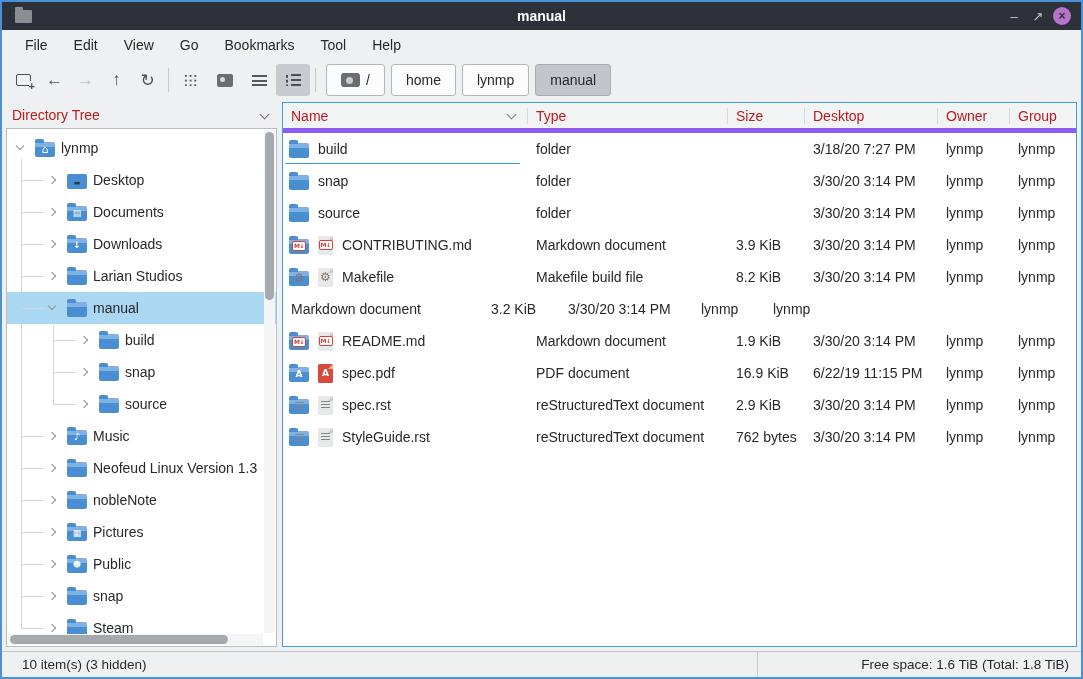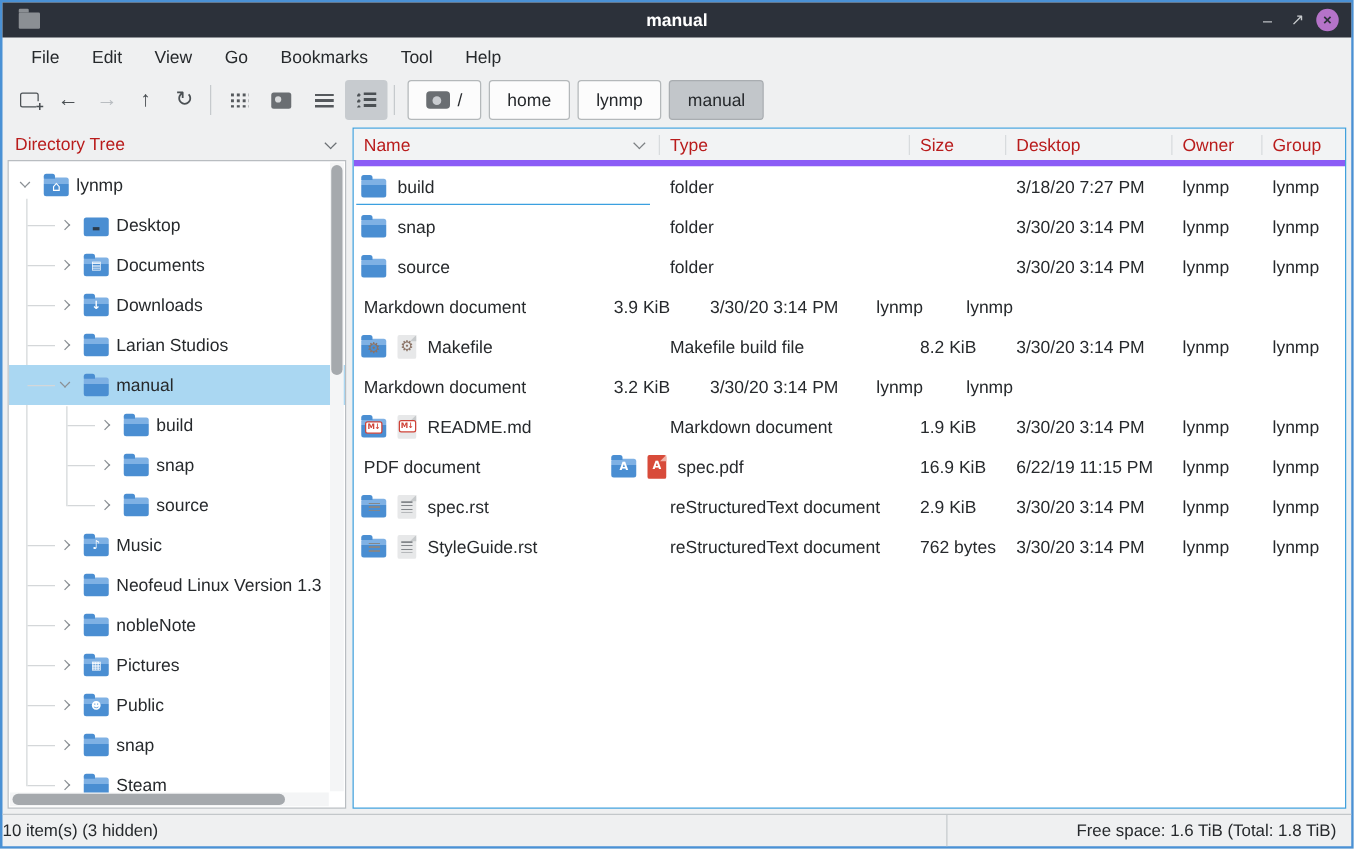--- a/index.html
+++ b/index.html
@@ -113,21 +113,21 @@
   .ic-markdown .glyph::after { content:"M↓"; background:#ffffff; border:1px solid #cf4338; color:#cf4338; font-size:6px; font-weight:bold; padding:1px 1px; border-radius:2px; letter-spacing:-0.5px; }
   .ic-pdf .doc { background:#d84b3a; }
   .ic-pdf .doc::before { border-color:transparent transparent #f0b0a5 transparent; }
   .ic-pdf .glyph::after { content:"A"; font-weight:bold; font-size:9px; }
   .ic-rst .glyph::after { content:""; display:block; width:9px; height:9px; background:repeating-linear-gradient(#83878b 0 1.2px,transparent 1.2px 3px); }
   .ic-makefile .glyph::after { content:"⚙"; color:#8b7366; font-size:12px; }
   .frow .fold, .frow .doc { margin-left:0; }
 
   
   .statusbar { height:26px; flex:none; border-top:1px solid #c3c7ca; display:flex; align-items:center; font-size:13.5px; }
-  .status-left { padding-left:0; flex:1; }
+  .status-left { padding-left:20px; flex:1; }
   .status-right { width:324px; height:100%; display:flex; align-items:center; justify-content:flex-end; padding-right:12px; border-left:1px solid #c6cacd; }
 </style>
 </head>
 <body>
 
 <div class="window">
 
   <div class="titlebar">
     <span class="app-icon"></span>
     <span class="title-text">manual</span>
@@ -397,20 +397,29 @@
               <span>source</span>
             </span>
             <span class="fcell w-type">folder</span>
             <span class="fcell w-size"></span>
             <span class="fcell w-mod">3/30/20 3:14 PM</span>
             <span class="fcell w-own">lynmp</span>
             <span class="fcell w-grp">lynmp</span>
           </div>
 
           <div class="frow ic-markdown cur-false">
+            <span class="fcell cell-name w-name">
+              <span class="fold">
+                <span class="glyph"></span>
+              </span>
+              <span class="doc">
+                <span class="glyph"></span>
+              </span>
+              <span>CONTRIBUTING.md</span>
+            </span>
             <span class="fcell w-type">Markdown document</span>
             <span class="fcell w-size">3.9 KiB</span>
             <span class="fcell w-mod">3/30/20 3:14 PM</span>
             <span class="fcell w-own">lynmp</span>
             <span class="fcell w-grp">lynmp</span>
           </div>
 
           <div class="frow ic-makefile cur-false">
             <span class="fcell cell-name w-name">
               <span class="fold">
@@ -447,30 +456,30 @@
               <span>README.md</span>
             </span>
             <span class="fcell w-type">Markdown document</span>
             <span class="fcell w-size">1.9 KiB</span>
             <span class="fcell w-mod">3/30/20 3:14 PM</span>
             <span class="fcell w-own">lynmp</span>
             <span class="fcell w-grp">lynmp</span>
           </div>
 
           <div class="frow ic-pdf cur-false">
+            <span class="fcell cell-name w-name">
+              <span class="fold">
+                <span class="glyph"></span>
+              </span>
+              <span class="doc">
+                <span class="glyph"></span>
+              </span>
+              <span>spec.pdf</span>
+            </span>
             <span class="fcell w-type">PDF document</span>
-            <span class="fcell cell-name w-name">
-              <span class="fold">
-                <span class="glyph"></span>
-              </span>
-              <span class="doc">
-                <span class="glyph"></span>
-              </span>
-              <span>spec.pdf</span>
-            </span>
             <span class="fcell w-size">16.9 KiB</span>
             <span class="fcell w-mod">6/22/19 11:15 PM</span>
             <span class="fcell w-own">lynmp</span>
             <span class="fcell w-grp">lynmp</span>
           </div>
 
           <div class="frow ic-rst cur-false">
             <span class="fcell cell-name w-name">
               <span class="fold">
                 <span class="glyph"></span>

